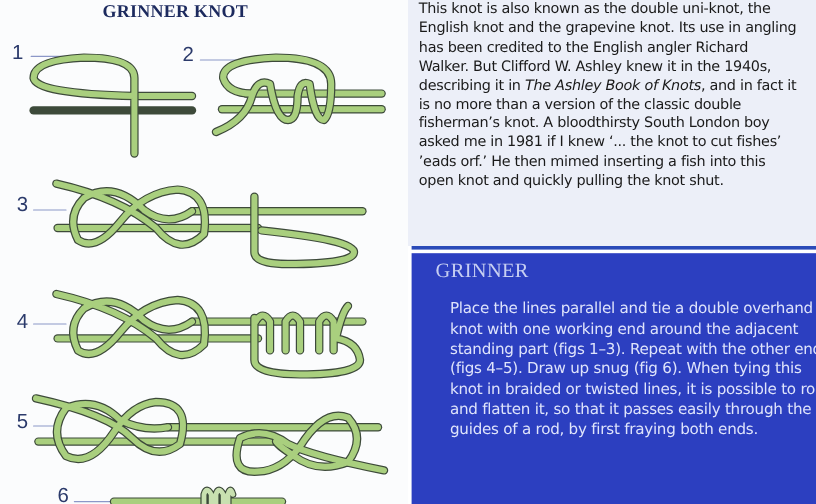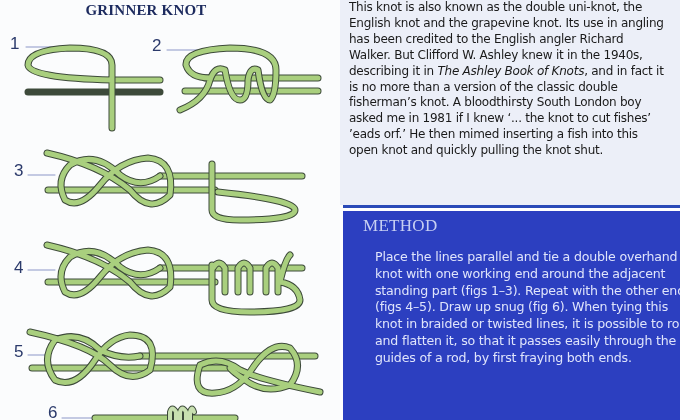--- a/index.html
+++ b/index.html
@@ -145,14 +145,14 @@
 <div class="fig-num" style="left:14px; top:161px;">3</div>
 <div class="fig-num" style="left:14px; top:258px;">4</div>
 <div class="fig-num" style="left:14px; top:342px;">5</div>
 <div class="fig-num" style="left:48px; top:403px;">6</div>
 
 <div class="right-top"></div>
 <p class="intro"><span>This knot is also known as the double uni-knot, the English knot and the grapevine knot. Its use in angling has been credited to the English angler Richard Walker. But Clifford W. Ashley knew it in the 1940s, describing it in </span><em>The Ashley Book of Knots</em><span>, and in fact it is no more than a version of the classic double fisherman’s knot. A bloodthirsty South London boy asked me in 1981 if I knew ‘... the knot to cut fishes’ ’eads orf.’ He then mimed inserting a fish into this open knot and quickly pulling the knot shut.</span></p>
 
 <div class="rule"></div>
 <div class="method-box"></div>
-<div class="method-title">METHOD</div>
+<div class="method-title">GRINNER</div>
 <p class="method-body">Place the lines parallel and tie a double overhand knot with one working end around the adjacent standing part (figs 1–3). Repeat with the other end (figs 4–5). Draw up snug (fig 6). When tying this knot in braided or twisted lines, it is possible to roll and flatten it, so that it passes easily through the guides of a rod, by first fraying both ends.</p>
 
 </body></html>

